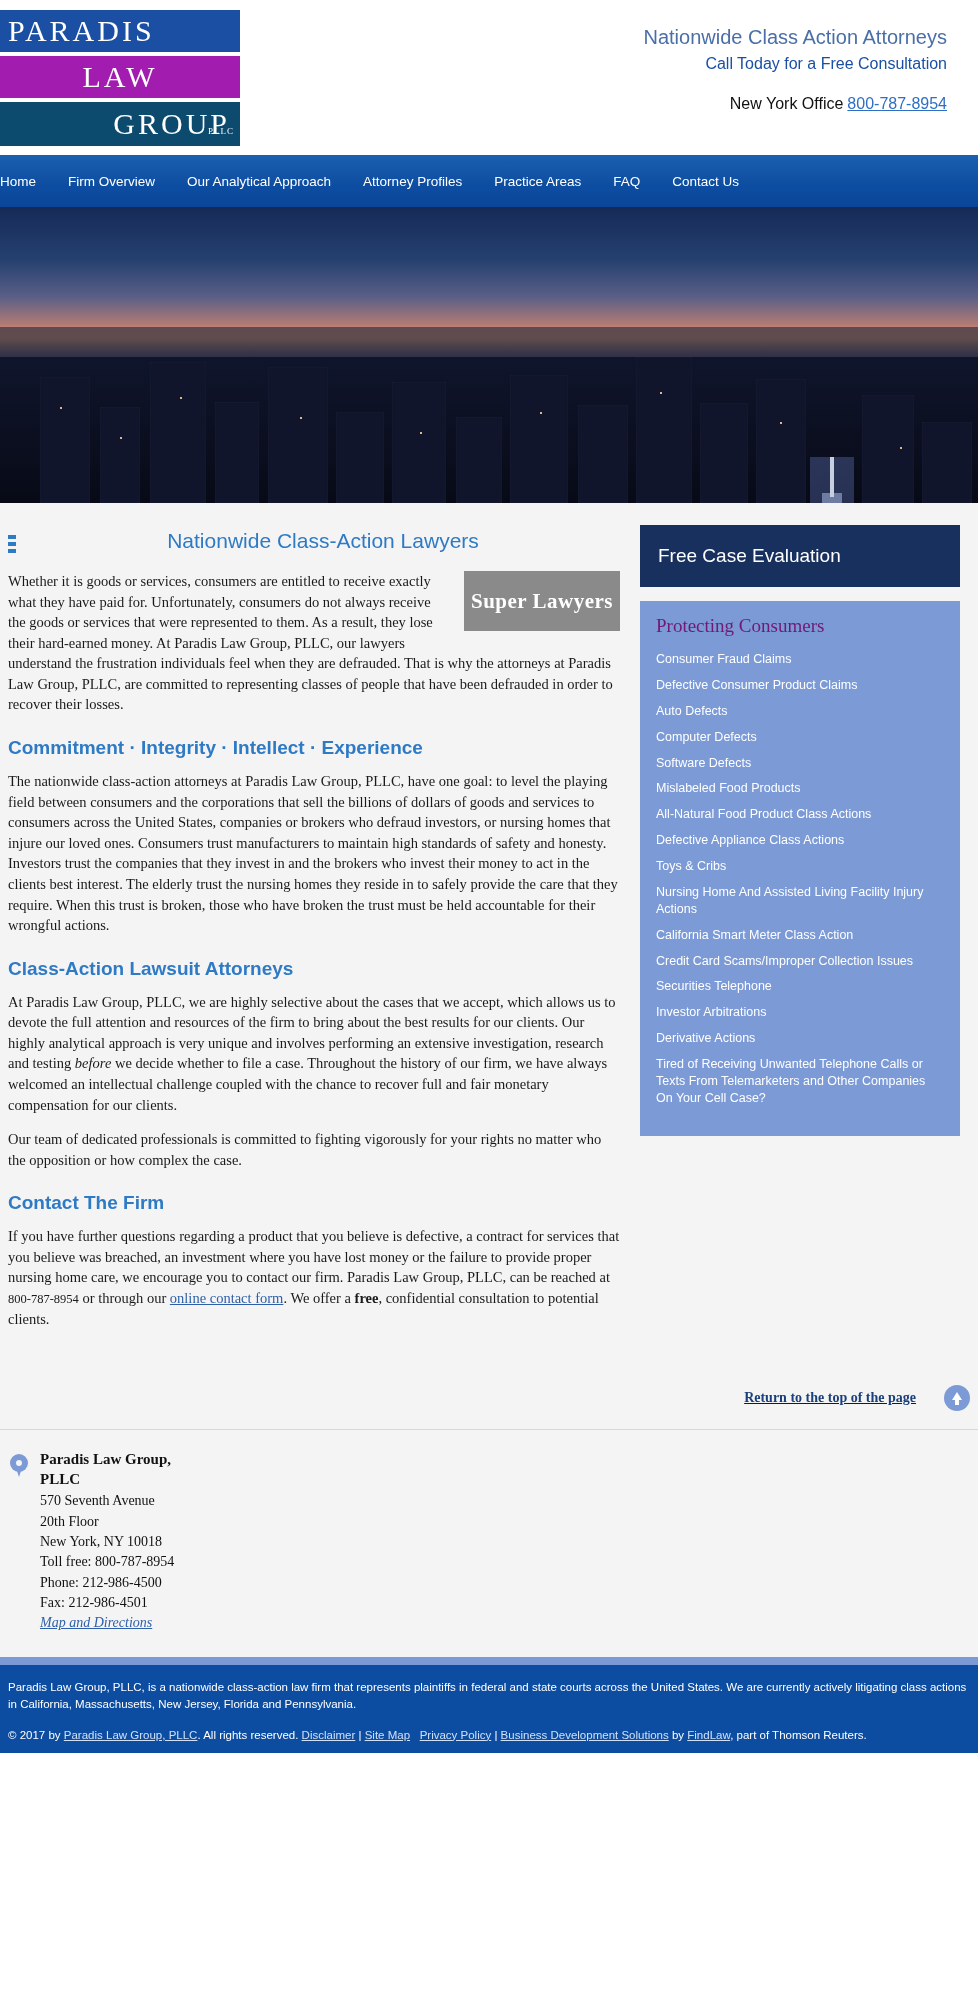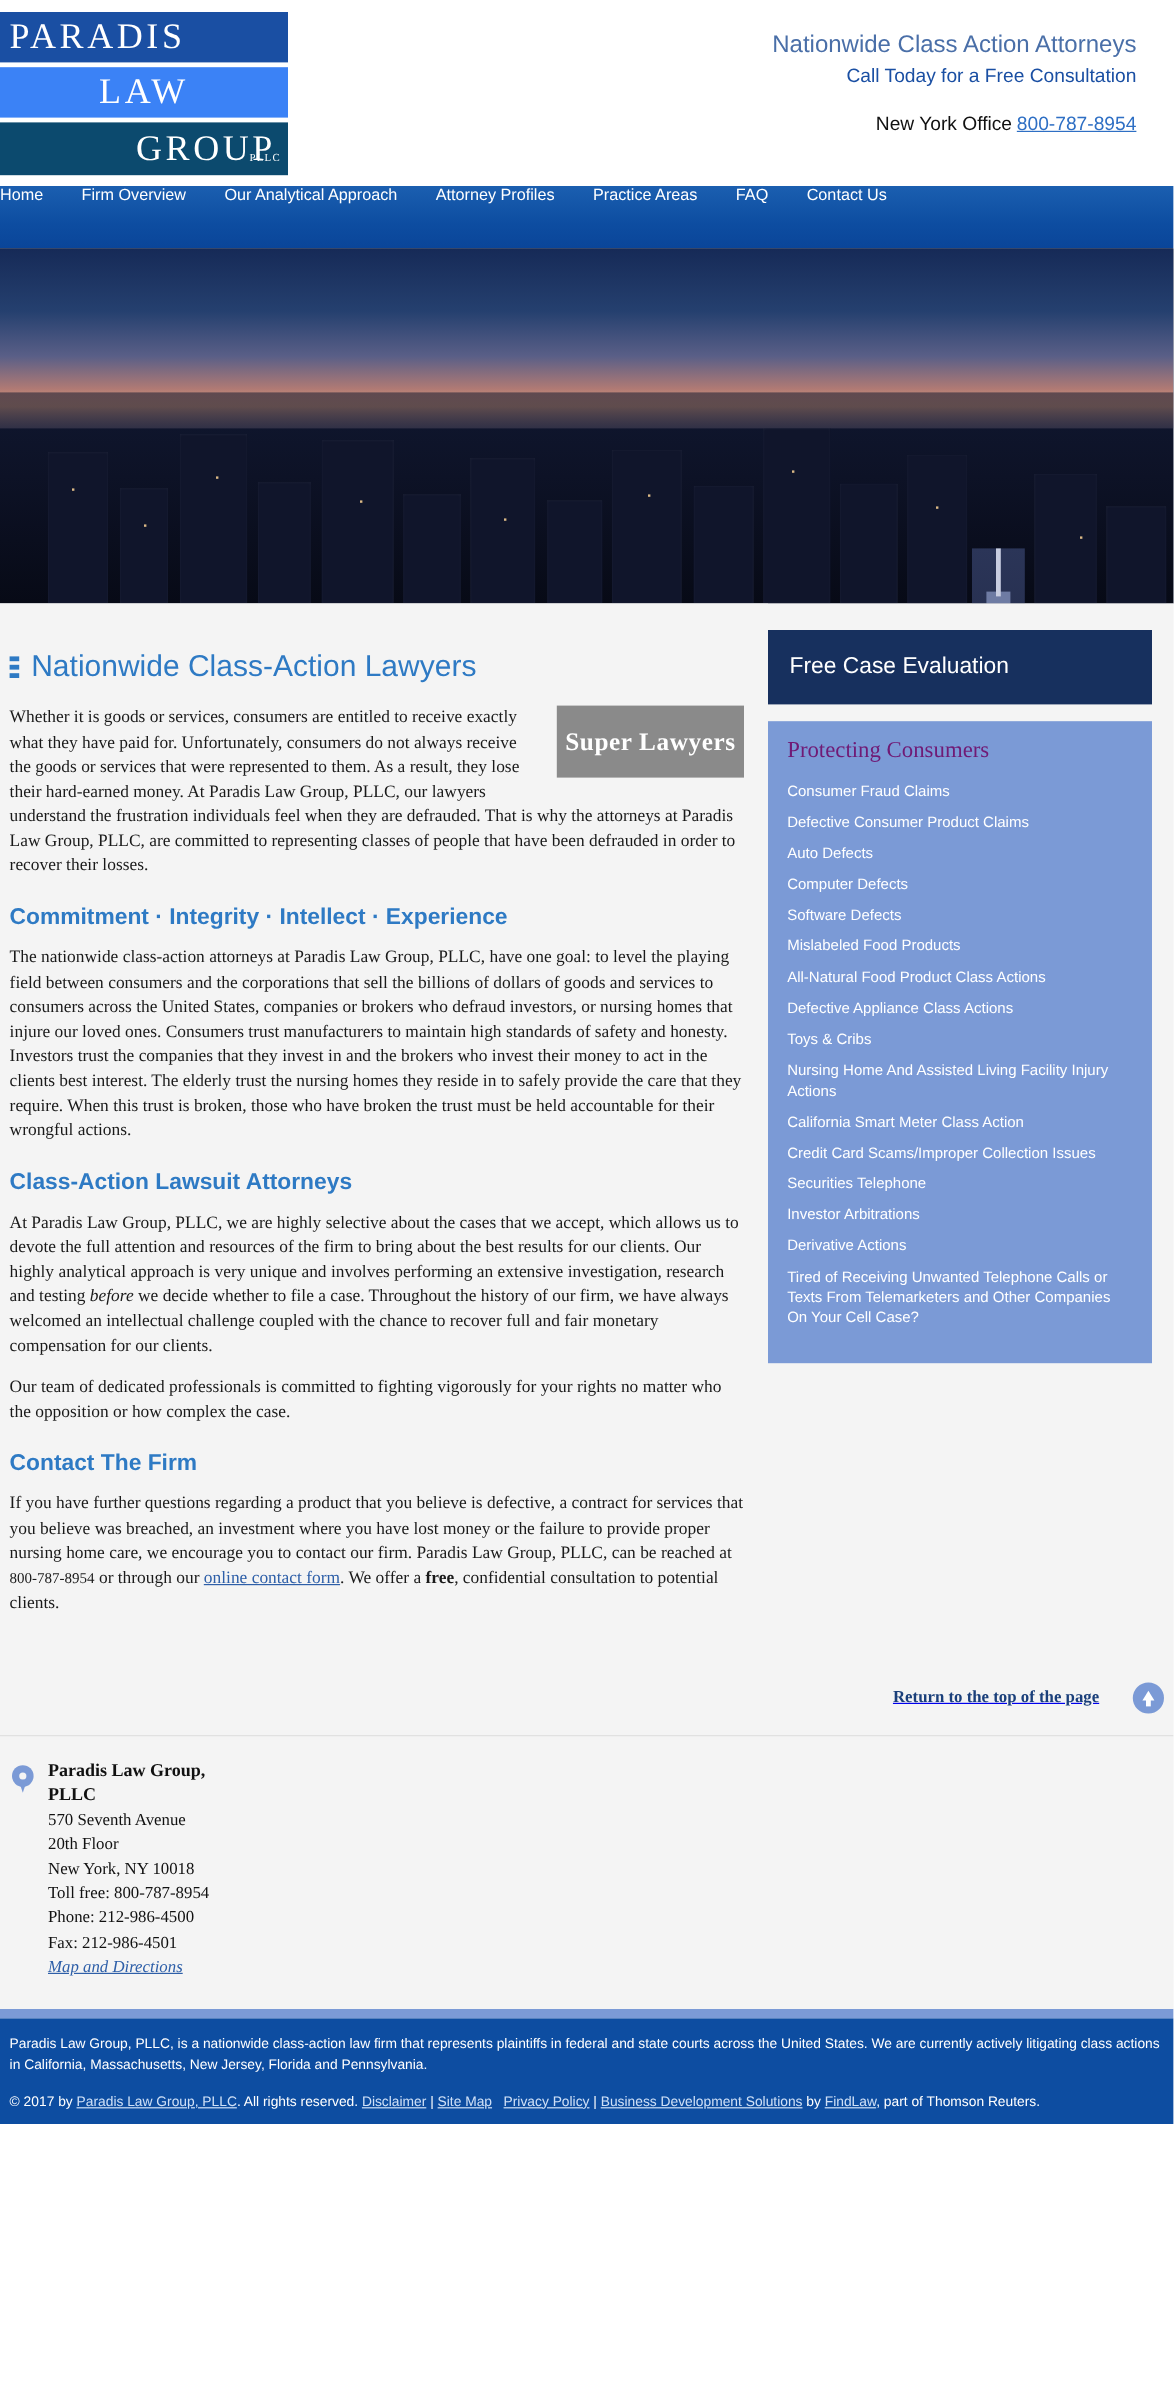--- a/index.html
+++ b/index.html
@@ -30,21 +30,21 @@
     background: #1a4fa3;
     color: #fff;
     font-size: 30px;
     line-height: 42px;
     padding-left: 8px;
     letter-spacing: 3px;
   }
   .logo-line2 {
     position: absolute; left: 0; top: 46px;
     width: 240px; height: 42px;
-    background: #3b82f6;
+    background: #a21caf;
     color: #fff;
     font-size: 30px;
     line-height: 42px;
     text-align: center;
     letter-spacing: 3px;
   }
   .logo-line3 {
     position: absolute; left: 0; top: 92px;
     width: 240px; height: 44px;
     background: #0c4a6e;
@@ -90,21 +90,21 @@
     font-size: 16px;
     font-family: "Liberation Sans", sans-serif;
   }
 
   
   .nav {
     width: 978px;
     height: 52px;
     background: linear-gradient(180deg,#1b5fb0 0%, #0d4da1 60%, #0a4599 100%);
     display: flex;
-    align-items: flex-start;
+    align-items: center;
     padding-left: 0px;
   }
   .nav a {
     color: #ffffff;
     font-family: "Liberation Sans", sans-serif;
     font-size: 13.5px;
     text-decoration: none;
     padding: 0 16px;
     white-space: nowrap;
   }
@@ -174,24 +174,25 @@
     background: #f4f4f4;
   }
   .col-side {
     width: 320px;
     padding-top: 22px;
   }
   h1.page-title {
     color: #2e7ac4;
     font-family: "Liberation Sans", sans-serif;
     font-weight: 400;
-    font-size: 25px;
-    margin: 16px 0 18px 0;
+    font-size: 21px;
+    margin: 4px 0 18px 0;
     padding-left: 18px;
     position: relative;
+    text-align: center;
   }
   .title-bars {
     position: absolute;
     left: 0; top: 6px;
     width: 8px; height: 18px;
   }
   .title-bars span {
     display: block;
     width: 8px; height: 4px;
     background: #2e7ac4;

